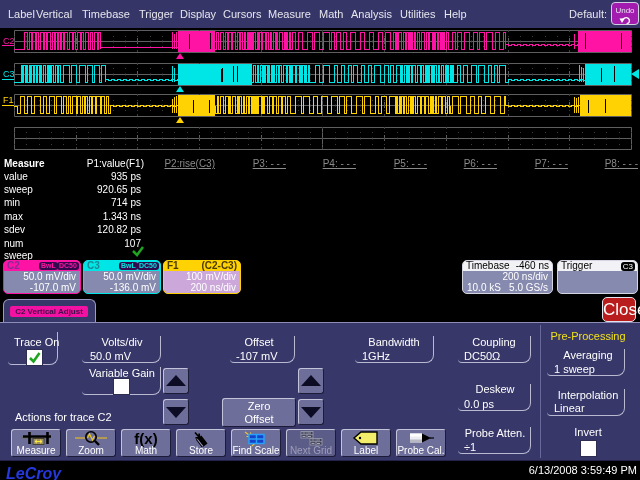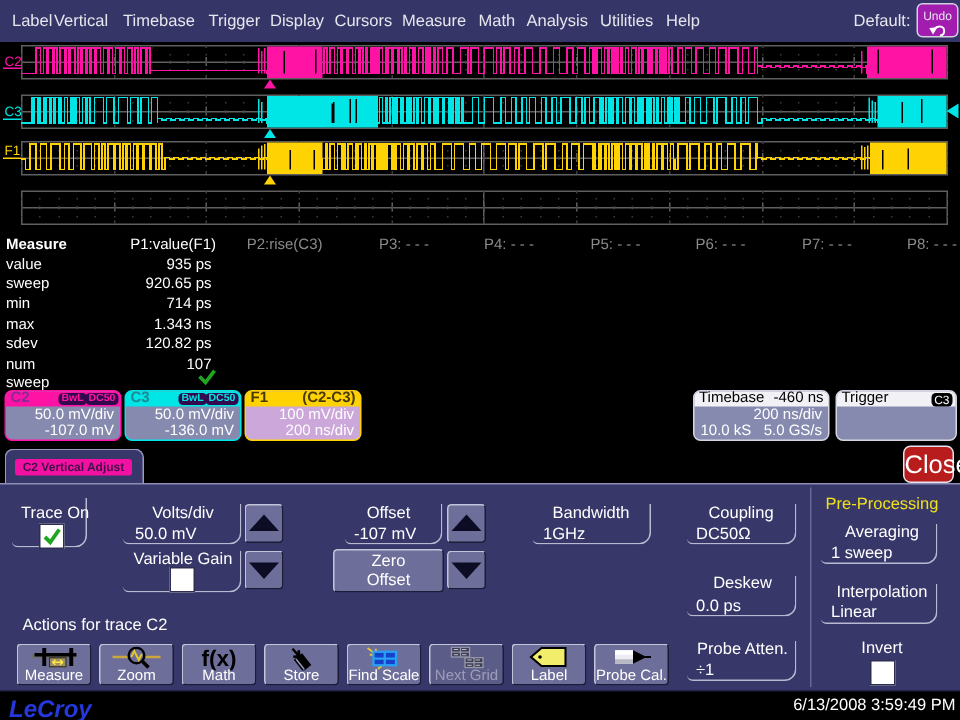--- a/index.html
+++ b/index.html
@@ -2,42 +2,42 @@
 <html><head><meta charset="utf-8"><style>
 * { margin:0; padding:0; box-sizing:border-box; }
 html,body { width:640px; height:480px; background:#000; overflow:hidden;
   font-family:"Liberation Sans", sans-serif; position:relative; }
 .abs { position:absolute; }
 svg text { font-family:"Liberation Sans", sans-serif; }
 #menubar { left:0; top:0; width:640px; height:28px; background:#353568;
   color:#e6e6ee; font-size:11px; }
 #menubar span { position:absolute; top:8px; }
 .mrow { position:absolute; color:#fff; font-size:10px; white-space:pre; }
-.mgray { color:#8a8a8a; }
+.mgray { color:#8a8a8a;text-decoration:underline; }
 .rt { text-align:right; }
 .desc { position:absolute; top:260px; width:78px; height:34px;
   border-radius:5px; font-size:10px; }
 .desc .tt { height:10px; line-height:10px; border-radius:4px 4px 0 0;
   position:relative; padding:0 3px; }
 .desc .bb { height:22px; color:#fff; padding:0 4px;
   border-radius:0 0 4px 4px; }
 .desc .r { height:11px; line-height:11px; position:relative; }
 .desc .r .l { position:absolute; left:0; }
 .desc .r .v { position:absolute; right:0; }
 .badge { position:absolute; top:1px; height:8px; line-height:8px;
   background:#33094d; border-radius:3px; font-size:7px; font-weight:bold;
   padding:0 2px; }
 .lbl { position:absolute; color:#fff; font-size:11px; white-space:nowrap; }
 .field { position:absolute; color:#fff; font-size:11px;
   border-right:1px solid #b9b9d2; border-bottom:1px solid #b9b9d2;
   border-radius:0 0 8px 4px; }
 .btn3d { position:absolute; background:#6e6e9a;
   border-top:1px solid #c3c3d9; border-left:1px solid #c3c3d9;
   border-right:1px solid #1c1c38; border-bottom:1px solid #1c1c38;
-  border-radius:3px; color:#fff; }
+  border-radius:3px; color:#fff;margin-top:32px; }
 .cb { position:absolute; width:17px; height:17px; background:#fff;
   border:1px solid #2e2e52; }
 .actbtn { position:absolute; top:429px; width:50px; height:28px;
   background:#6e6e9a; border-top:1px solid #c3c3d9; border-left:1px solid #c3c3d9;
   border-right:1px solid #1c1c38; border-bottom:1px solid #1c1c38;
   border-radius:3px; color:#fff; font-size:10px; text-align:center; }
 .actbtn .ic { height:15px; margin-top:1px; }
 .actbtn .tx { line-height:10px; white-space:nowrap; }
 </style></head>
 <body>

